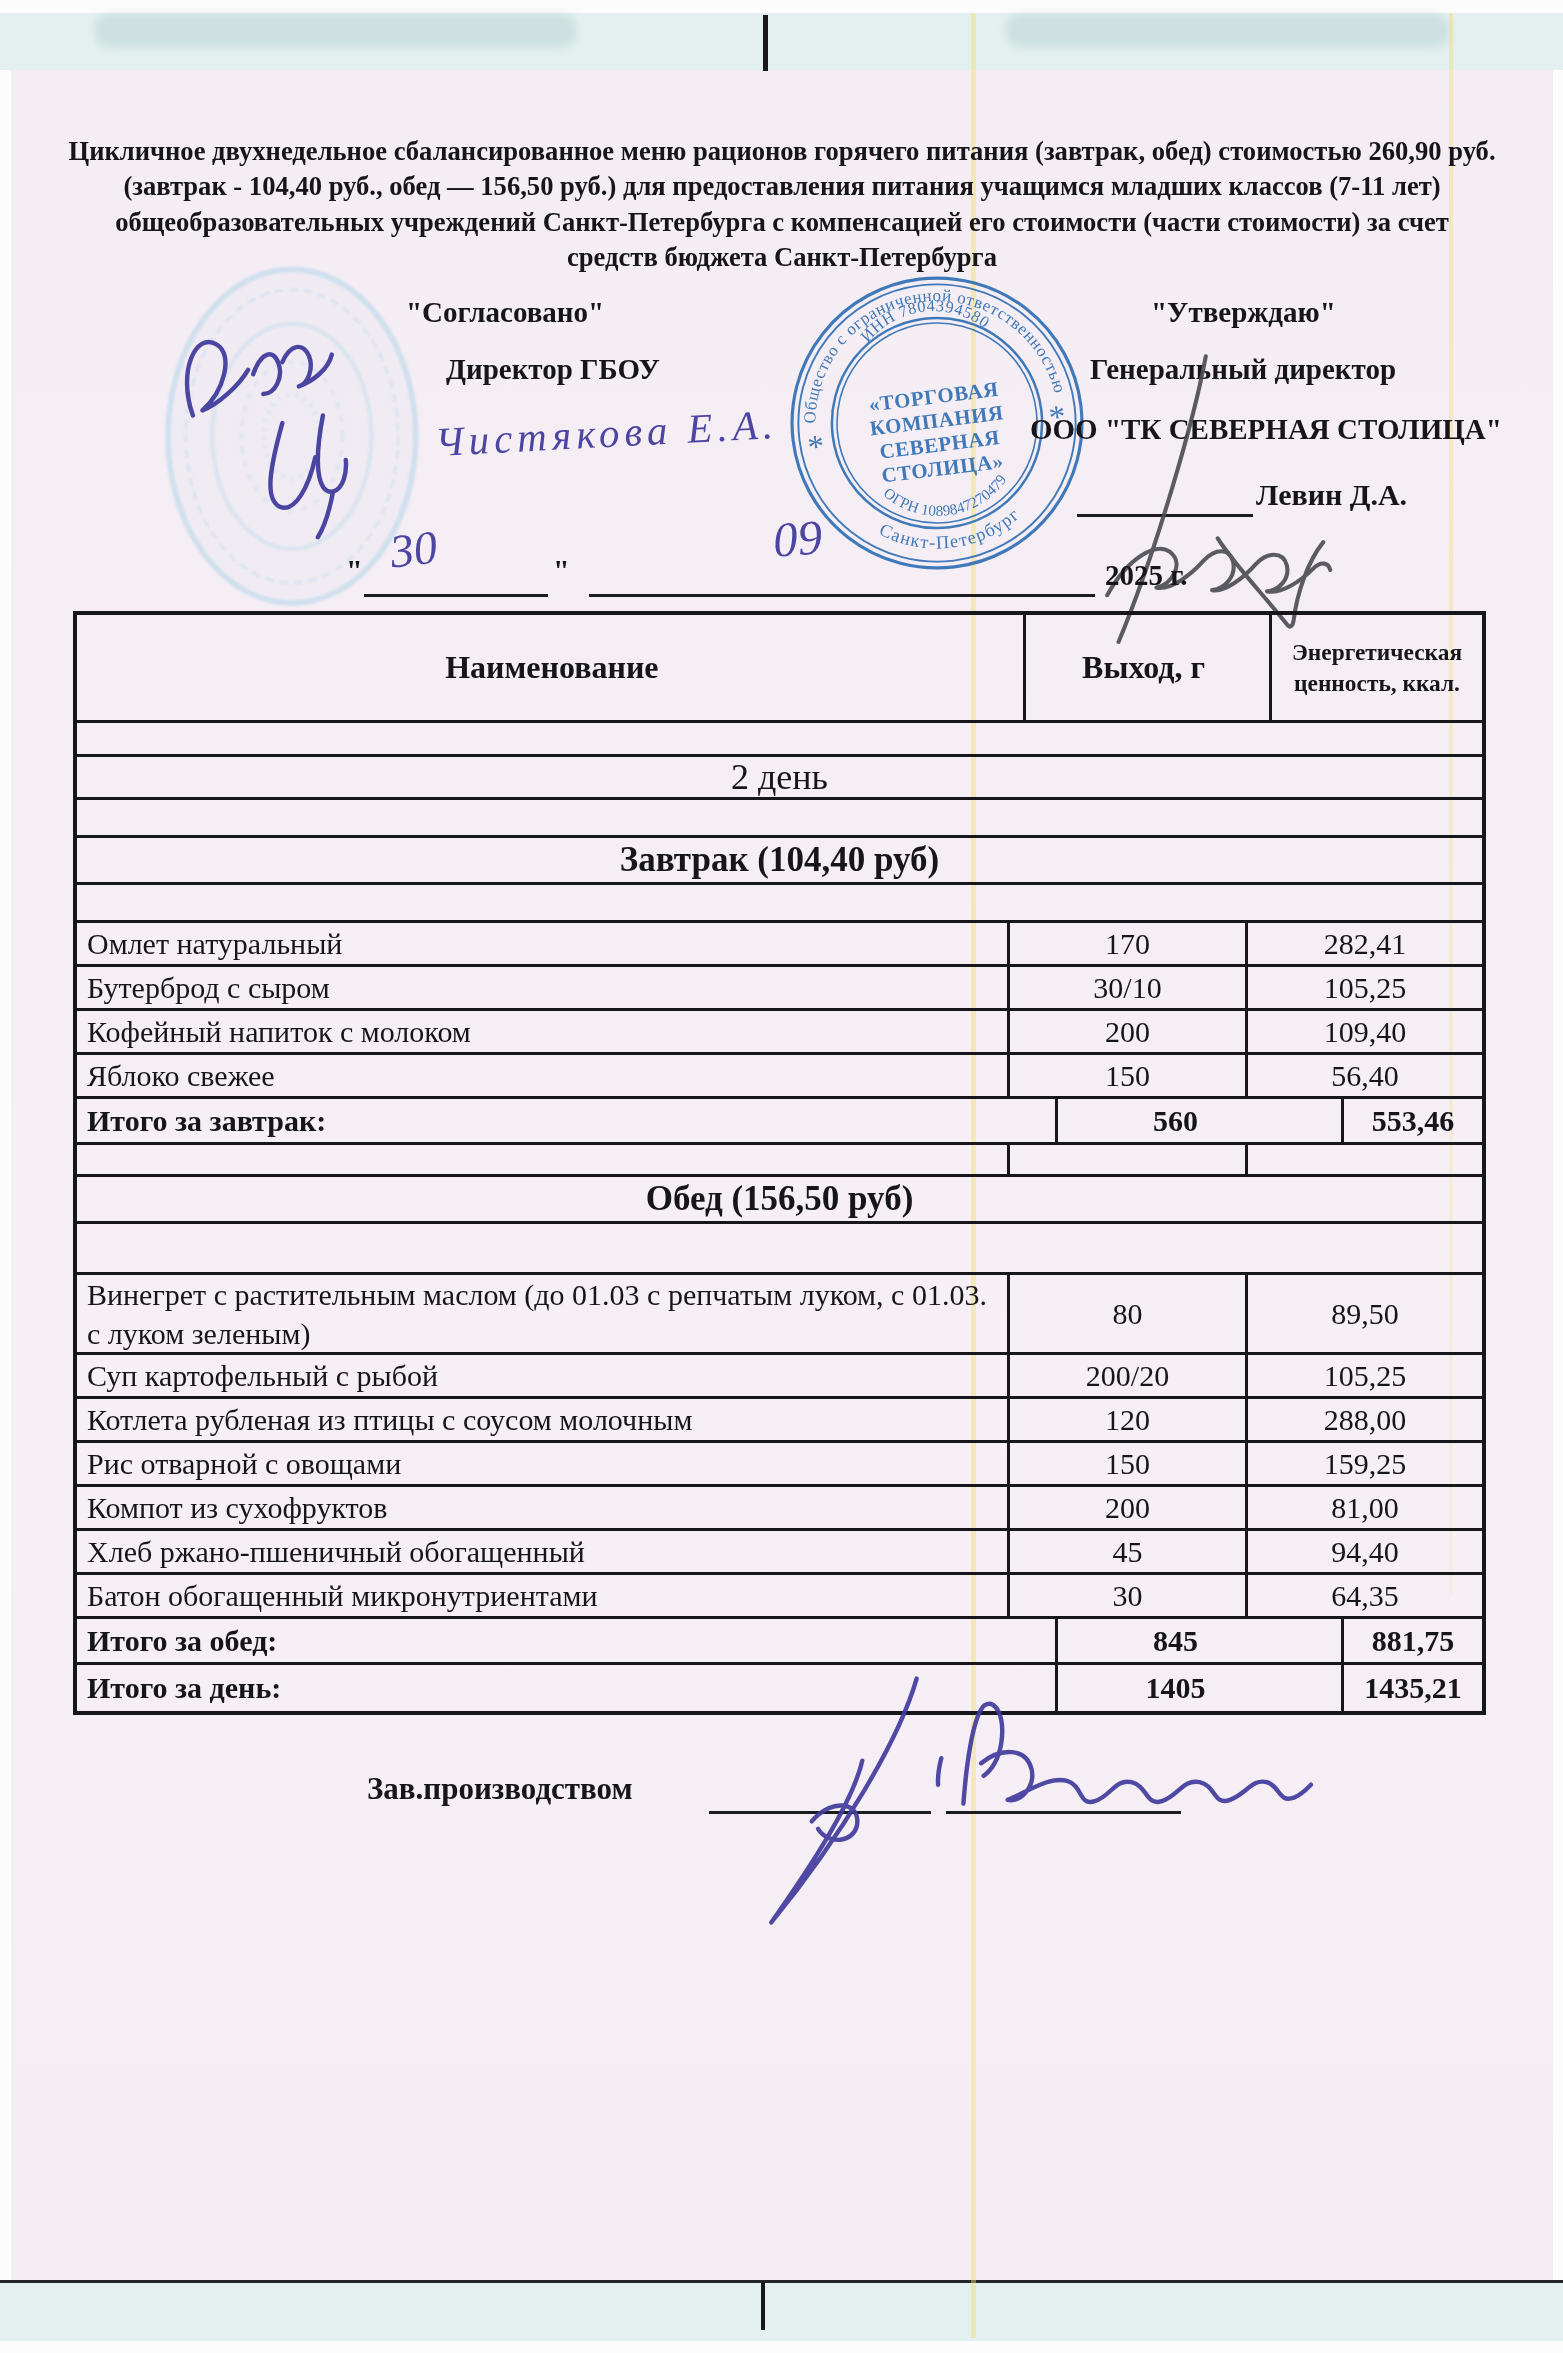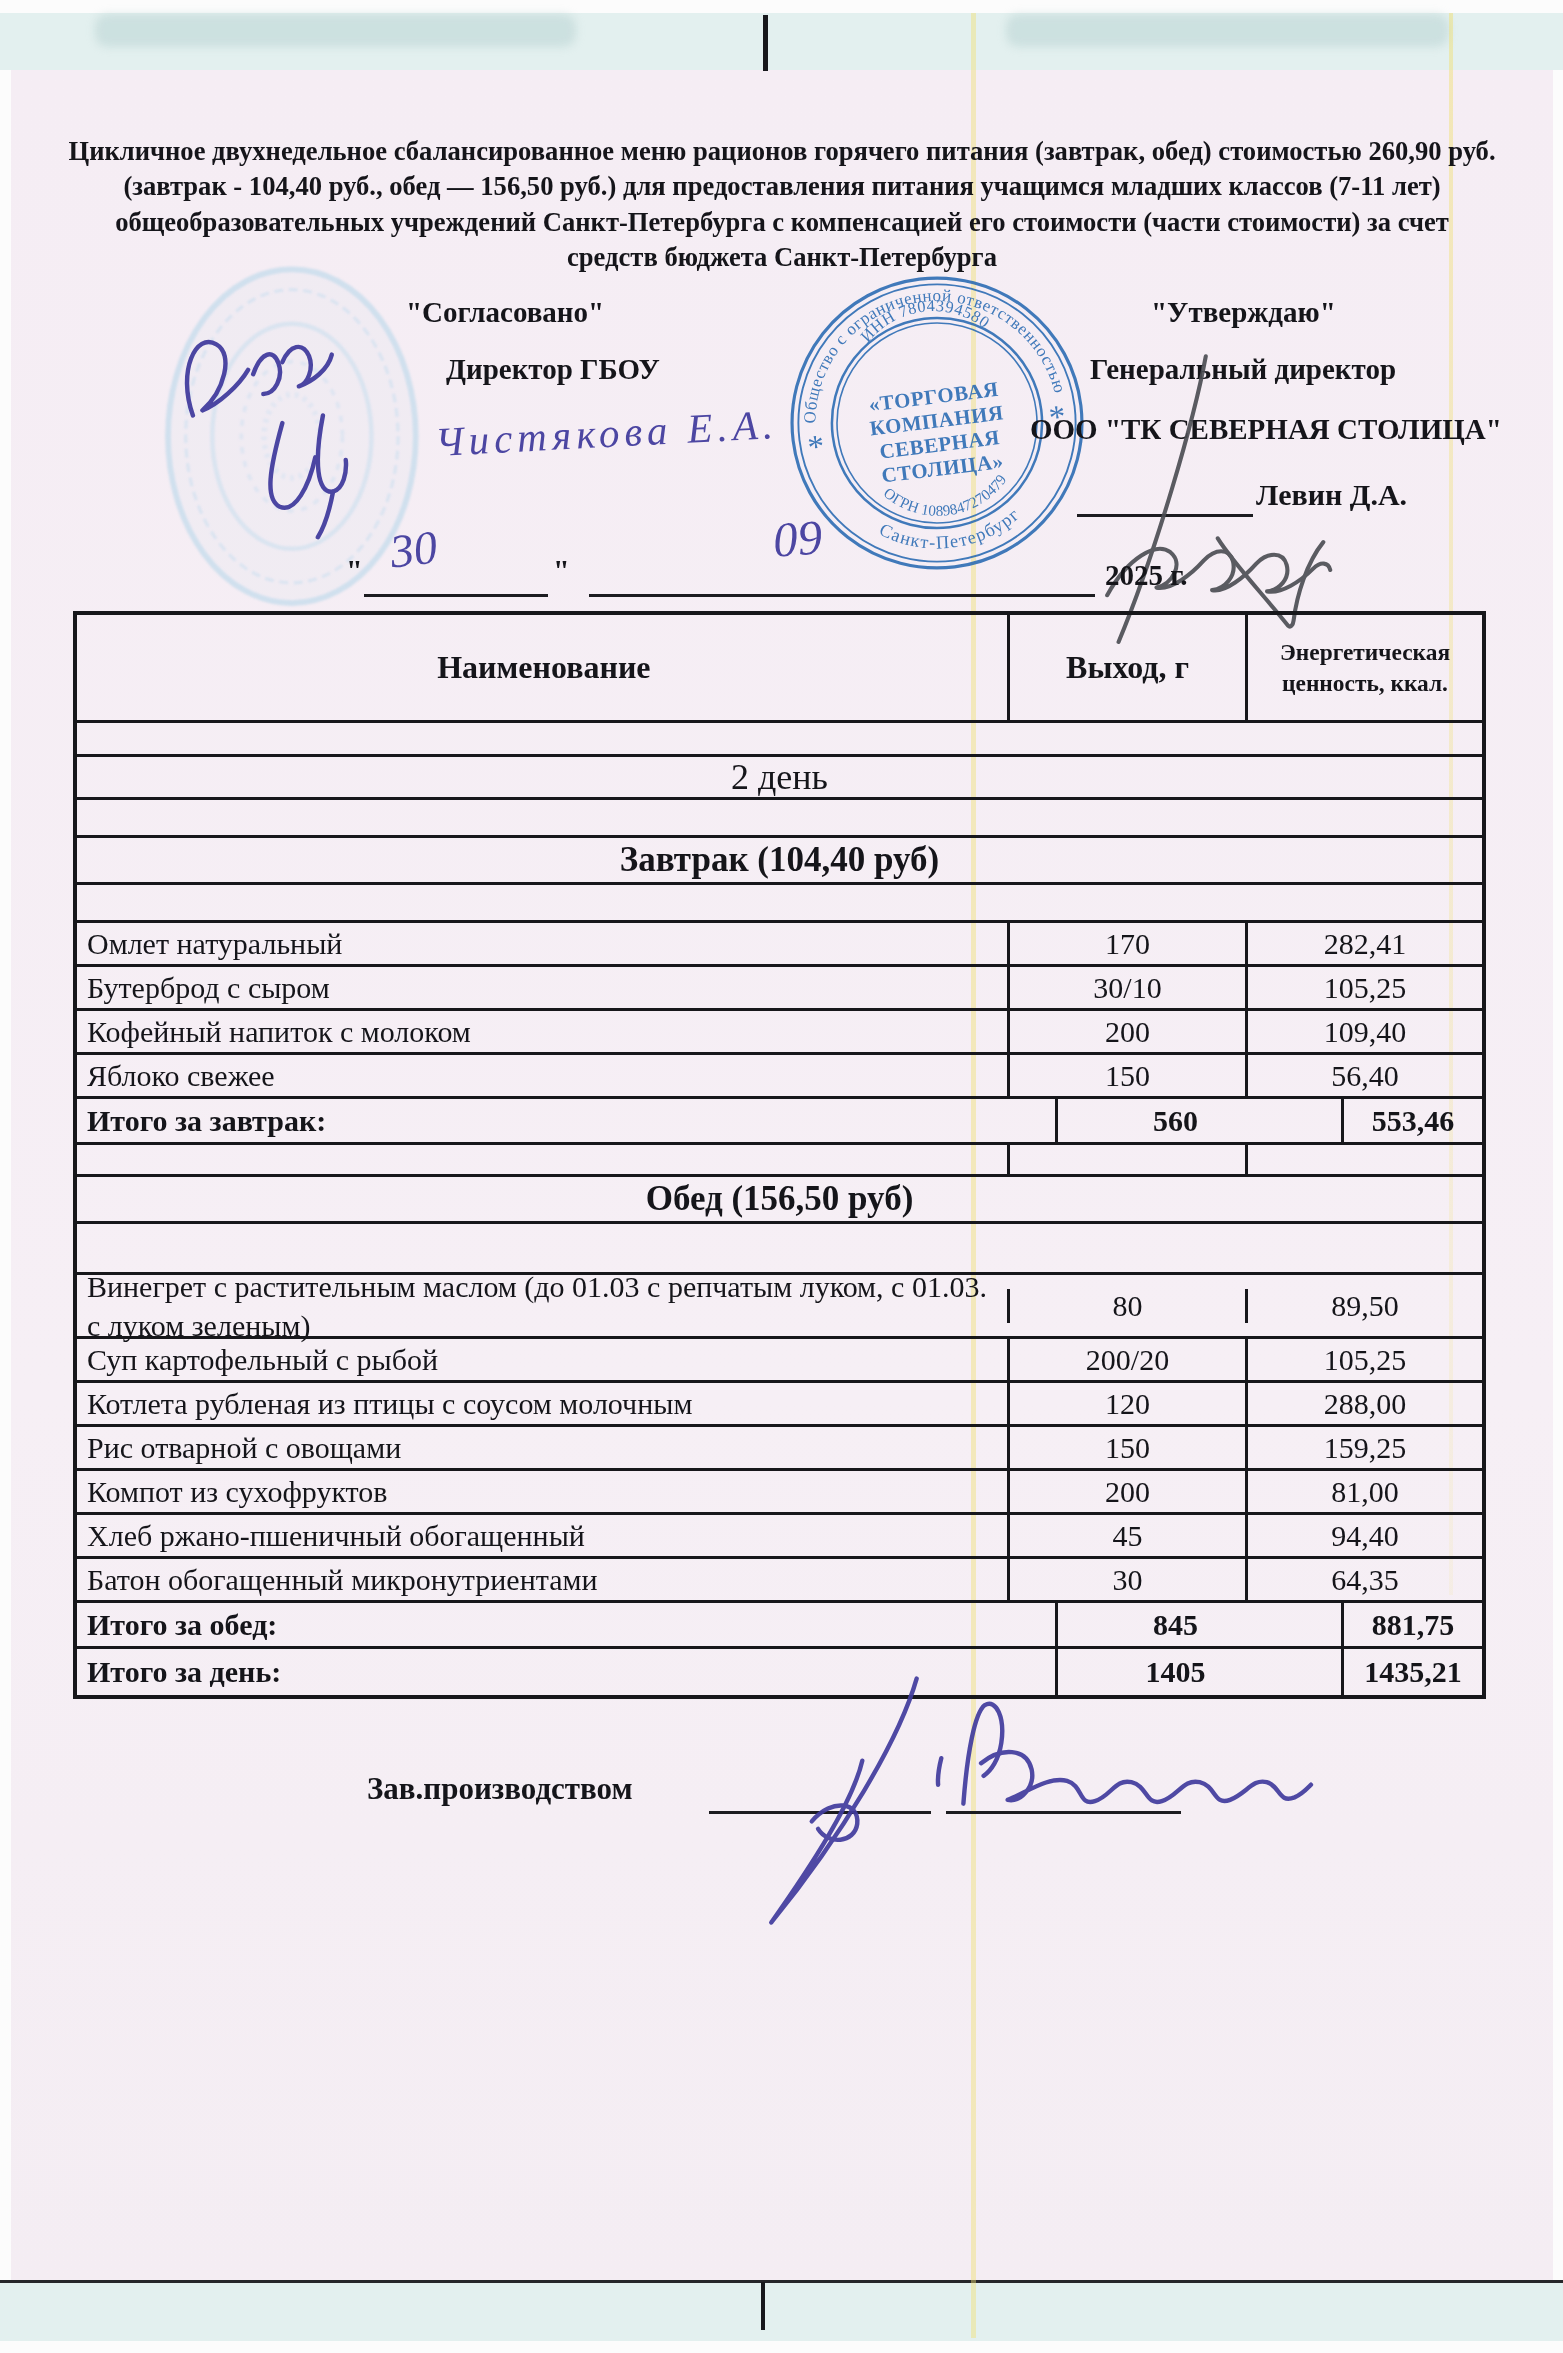--- a/index.html
+++ b/index.html
@@ -36,25 +36,25 @@
   .menu{position:absolute;left:73px;top:611px;width:1413px;border:4.4px solid #17171b;box-sizing:border-box;background:transparent;}
   .trow{display:flex;box-sizing:border-box;border-bottom:3.8px solid #17171b;align-items:stretch;}
   .trow:last-child{border-bottom:none;}
   .c{box-sizing:border-box;display:flex;align-items:center;justify-content:center;font-size:30px;}
   .c.name{flex:0 0 930px;justify-content:flex-start;padding:2.5px 6.3px 2.5px 10px;}
   .c.out{flex:0 0 238px;border-left:3.8px solid #17171b;}
   .c.kcal{flex:1 1 auto;border-left:3.8px solid #17171b;}
   .c.center{justify-content:center;text-align:center;}
   .full{flex:1 1 100%;display:flex;align-items:center;justify-content:center;text-align:center;box-sizing:border-box;}
   .r-header{height:108px;}
-  .r-header .c{font-weight:bold;font-size:32px;}
+  .r-header .c{font-weight:bold;font-size:32px;margin-left:8px;}
   .r-header .kcal{font-size:23.4px;line-height:1.3;padding:0 15px;text-align:center;}
   .r-sp1{height:34px;} .r-day{height:43px;} .r-sp2{height:38px;}
   .r-title{height:47px;} .r-sp3{height:38px;} .r-sp5{height:51px;} .r-spd{height:32px;}
-  .r-item{height:44px;} .r-item2{height:64px;align-items:center;}
+  .r-item{height:44px;} .r-item2{height:80px;}
   .r-item2 .name{line-height:1.3;padding-top:3.8px;padding-bottom:3.8px;}
   .r-total{height:46px;gap:48px;} .r-total .c{font-weight:bold;}
   .day-label{font-weight:normal;font-size:36px;}
   .section-title{font-weight:bold;font-size:35px;}
   
   svg.sig{position:absolute;overflow:visible;}
   .stamp-wrap{position:absolute;left:787px;top:273px;width:300px;height:300px;transform:rotate(-7deg);opacity:.9;}
   .faint-stamp{position:absolute;left:144px;top:254px;width:297px;height:367px;filter:blur(0.8px);}
   .footer-label{left:367px;top:1771px;font-weight:bold;font-size:31px;white-space:nowrap;}
 </style>

